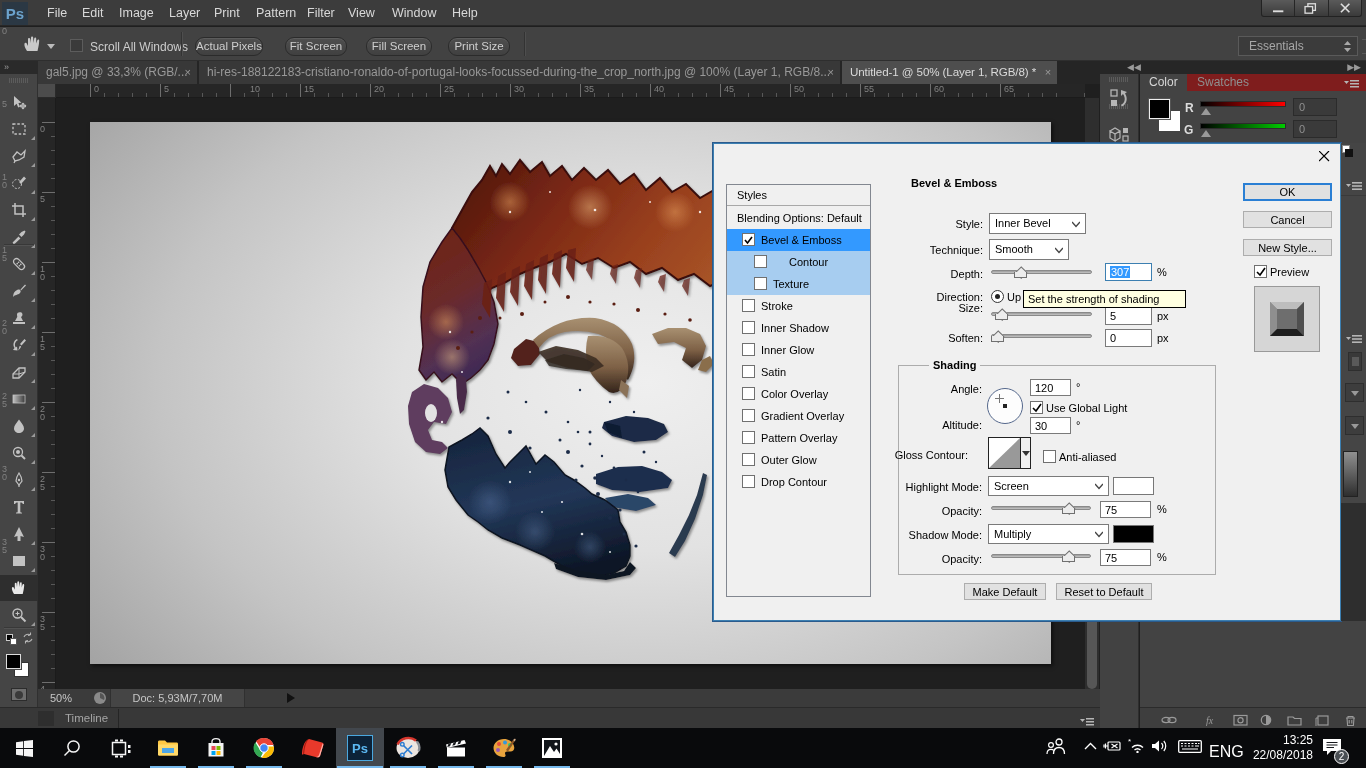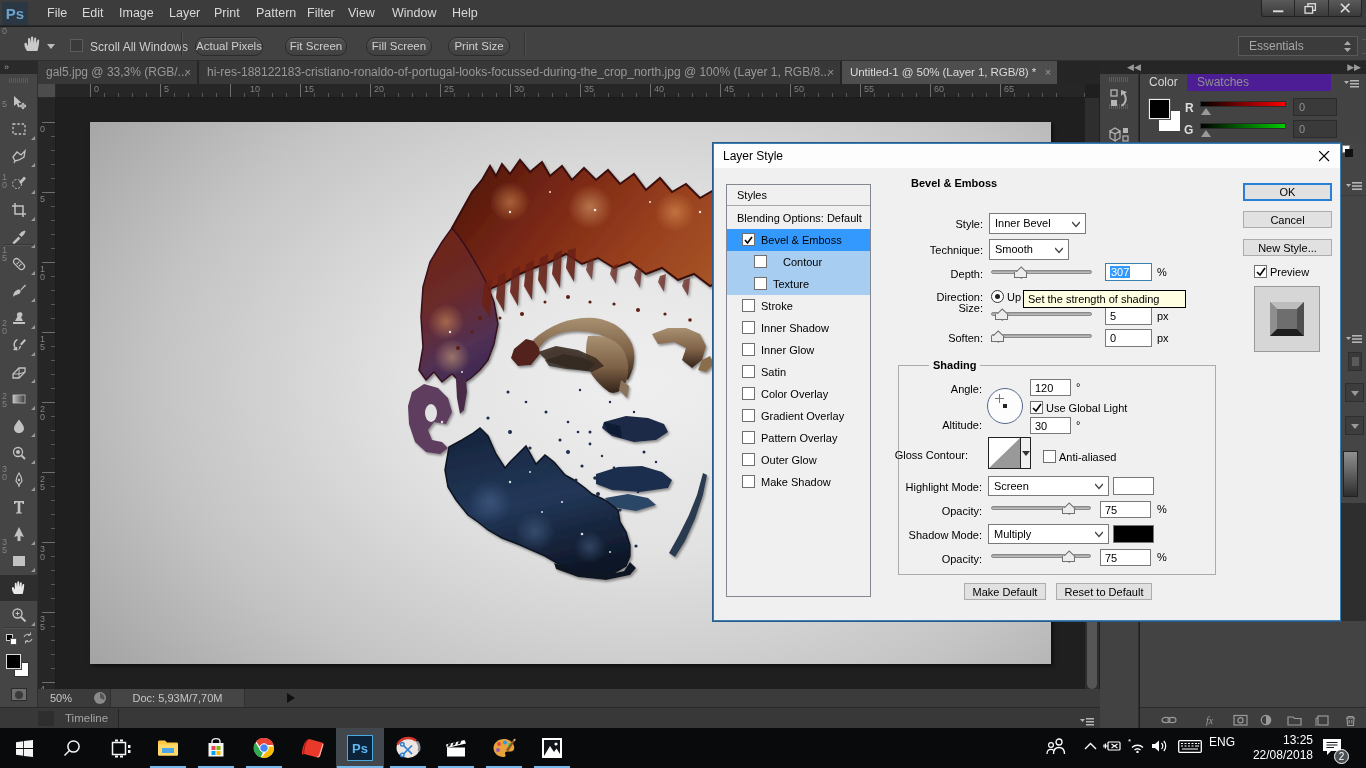--- a/index.html
+++ b/index.html
@@ -39,21 +39,21 @@
 #vscroll .thumb{position:absolute;left:2px;top:500px;width:10px;height:91px;background:#565656;border-radius:5px}
 
 #statusbar{position:absolute;left:38px;top:689px;width:1062px;height:18px;background:#3b3b3b;color:#c6c6c6;font-size:11px}
 #timeline{position:absolute;left:0;top:707px;width:1100px;height:21px;background:#383838;border-top:1px solid #2a2a2a}
 #timeline .tab{position:absolute;left:55px;top:1px;height:19px;color:#a5a5a5;font-size:11.5px;line-height:19px;padding:0 10px}
 
 #dockstrip{position:absolute;left:1100px;top:61px;width:266px;height:13px;background:#262626;color:#9a9a9a}
 #iconcol{position:absolute;left:1100px;top:74px;width:39px;height:654px;background:#424242;border-right:1px solid #2e2e2e}
 #rpanel{position:absolute;left:1140px;top:74px;width:226px;height:654px;background:#3f3f3f}
 #colorpanel{position:absolute;left:1140px;top:74px;width:226px;height:633px;background:#434343}
-#colortabs{position:absolute;left:0;top:0;width:191px;height:17px;background:#4c1d95}
+#colortabs{position:absolute;left:0;top:0;width:226px;height:17px;background:#7f1d1d}
 #colortabs .ptab{position:absolute;top:0;height:17px;font-size:12px;line-height:17px;padding:0 9px}
 #layersbottom{position:absolute;left:1140px;top:707px;width:226px;height:21px;background:#3e3e3e;border-top:1px solid #2b2b2b}
 
 #dialog{position:absolute;left:713px;top:143px;width:628px;height:478px;background:#f0f0f0;border:1px solid #3c7fb1;outline:1px solid #2b5b8d;font-size:11px;color:#000}
 #dlgtitle{position:absolute;left:0;top:0;width:100%;height:24px;background:#fdfdfd;font-size:12px;line-height:24px;padding-left:9px;color:#000}
 .gbox{position:absolute;border:1px solid #acacac}
 .glabel{position:absolute;top:-7px;background:#f0f0f0;padding:0 4px;font-weight:bold}
 .dlabel{position:absolute;text-align:right;color:#000}
 .dfield{position:absolute;background:#fff;border:1px solid #7a7a7a;font-size:11px;padding-left:4px;color:#000;line-height:16px}
 .ddrop{position:absolute;background:#fff;border:1px solid #7a7a7a;font-size:11px;padding-left:5px;color:#000}
@@ -701,38 +701,37 @@
 <circle cx="106" cy="6" r="4.7" stroke-width="1.2"></circle>
       <path d="M106 1.3 A4.7 4.7 0 0 1 106 10.7 Z" fill="#9a9a9a" stroke="none"></path>
 <path d="M128 3 L133 3 L134.5 4.5 L141 4.5 L141 11 L128 11 Z" stroke-width="1.2"></path>
 <rect x="158" y="2" width="10" height="9" stroke-width="1.2"></rect>
       <path d="M158 4 L156 4 L156 13 L166 13" stroke-width="1"></path>
 <path d="M186 4 L195 4 M188 4 L188 2.5 L193 2.5 L193 4 M187 4 L187.6 11.5 L193.4 11.5 L194 4 M189.2 6 L189.2 9.5 M191.8 6 L191.8 9.5" stroke-width="1.1"></path>
 </svg>
 </div>
 
 <div id="dialog">
-  <div id="dlgtitle">Layer Style</div>
   <svg class="abs" style="right:10px;top:7px" width="11" height="11">
       <path d="M0 0 L10 10 M10 0 L0 10" stroke="#000" stroke-width="1.2"></path>
     </svg>
   <div id="styleslist">
     <div class="litem" style="top:0;border-bottom:1px solid #a8a8a8;padding-left:10px;height:21px;line-height:21px">Styles</div>
     <div class="litem" style="top:22px;padding-left:10px">Blending Options: Default</div>
     <div class="litem" style="top:44px;background:#3399ff">
         <span class="lcheck" style="left:15px">
           <svg width="11" height="11" style="position:absolute;left:0;top:1px">
             <path d="M2 5 L4.5 8 L9 2" stroke="#000" stroke-width="1.6" fill="none"></path>
           </svg>
         </span>
         <span style="position:absolute;left:34px">Bevel &amp; Emboss</span>
       </div>
     <div class="litem" style="top:66px;background:#a7cdf0">
         <span class="lcheck" style="left:27px"></span>
-        <span style="position:absolute;left:56px">Contour</span>
+        <span style="position:absolute;left:62px">Contour</span>
       </div>
     <div class="litem" style="top:88px;background:#a7cdf0">
         <span class="lcheck" style="left:27px"></span>
         <span style="position:absolute;left:46px">Texture</span>
       </div>
     <div class="litem" style="top:110px">
         <span class="lcheck" style="left:15px"></span>
         <span style="position:absolute;left:34px">Stroke</span>
       </div>
     <div class="litem" style="top:132px">
@@ -758,21 +757,21 @@
     <div class="litem" style="top:242px">
         <span class="lcheck" style="left:15px"></span>
         <span style="position:absolute;left:34px">Pattern Overlay</span>
       </div>
     <div class="litem" style="top:264px">
         <span class="lcheck" style="left:15px"></span>
         <span style="position:absolute;left:34px">Outer Glow</span>
       </div>
     <div class="litem" style="top:286px">
         <span class="lcheck" style="left:15px"></span>
-        <span style="position:absolute;left:34px">Make Shadow</span>
+        <span style="position:absolute;left:34px">Drop Contour</span>
       </div>
   </div>
 
   <div class="abs" style="left:197px;top:33px;font-weight:bold">Bevel &amp; Emboss</div>
   <div class="dlabel" style="left:184px;top:74px;width:85px">Style:</div>
   <div class="ddrop" style="left:275px;top:69px;width:97px;height:21px;line-height:19px">Inner Bevel<svg class="chev" width="8" height="8">
         <path d="M0 2 L4 6.5 L8 2" stroke="#444" stroke-width="1.4" fill="none"></path>
       </svg></div>
   <div class="dlabel" style="left:184px;top:100px;width:85px">Technique:</div>
   <div class="ddrop" style="left:275px;top:95px;width:80px;height:21px;line-height:19px">Smooth<svg class="chev" width="8" height="8">
@@ -1034,20 +1033,20 @@
       <text x="0" y="6" fill="#fff" font-size="8" font-family="Liberation Sans">*</text>
     </svg>
 <svg class="abs" style="left:1151px;top:11px" width="17" height="14">
       <path d="M1 5 L4 5 L8 1.5 L8 12.5 L4 9 L1 9 Z" fill="#fff"></path>
       <path d="M10.5 4 A4.5 4.5 0 0 1 10.5 10 M12.8 2 A7.5 7.5 0 0 1 12.8 12" fill="none" stroke="#fff" stroke-width="1.2"></path>
     </svg>
 <svg class="abs" style="left:1178px;top:12px" width="24" height="13">
       <rect x=".7" y=".7" width="22.6" height="11.6" rx="1" fill="none" stroke="#fff" stroke-width="1.3"></rect>
       <path d="M3 3.5 H5 M6.5 3.5 H8.5 M10 3.5 H12 M13.5 3.5 H15.5 M17 3.5 H19 M20 3.5 H21.5 M3 6 H5 M6.5 6 H8.5 M10 6 H12 M13.5 6 H15.5 M17 6 H21 M4 9 H20" stroke="#fff" stroke-width="1.1"></path>
     </svg>
-<div class="abs" style="left:1209px;top:7px;color:#fff;font-size:12px">ENG</div>
+<div class="abs" style="left:1209px;top:15px;color:#fff;font-size:16px">ENG</div>
 <div class="abs" style="left:1243px;top:5px;width:70px;text-align:right;color:#fff;font-size:12px;line-height:15px">13:25<br>22/08/2018</div>
 <svg class="abs" style="left:1322px;top:10px" width="20" height="17">
       <path d="M1 1 L19 1 L19 13 L9 13 L5 17 L5 13 L1 13 Z" fill="#fff"></path>
       <path d="M4.5 4.5 H15.5 M4.5 7 H15.5 M4.5 9.5 H12" stroke="#16181c" stroke-width="1.2"></path>
     </svg>
 <div class="abs" style="left:1334px;top:21px;width:15px;height:15px;border-radius:50%;background:#4a4f54;border:1px solid #fff;color:#fff;font-size:10px;text-align:center;line-height:13px">2</div>
   </div>
 
 </body></html>

